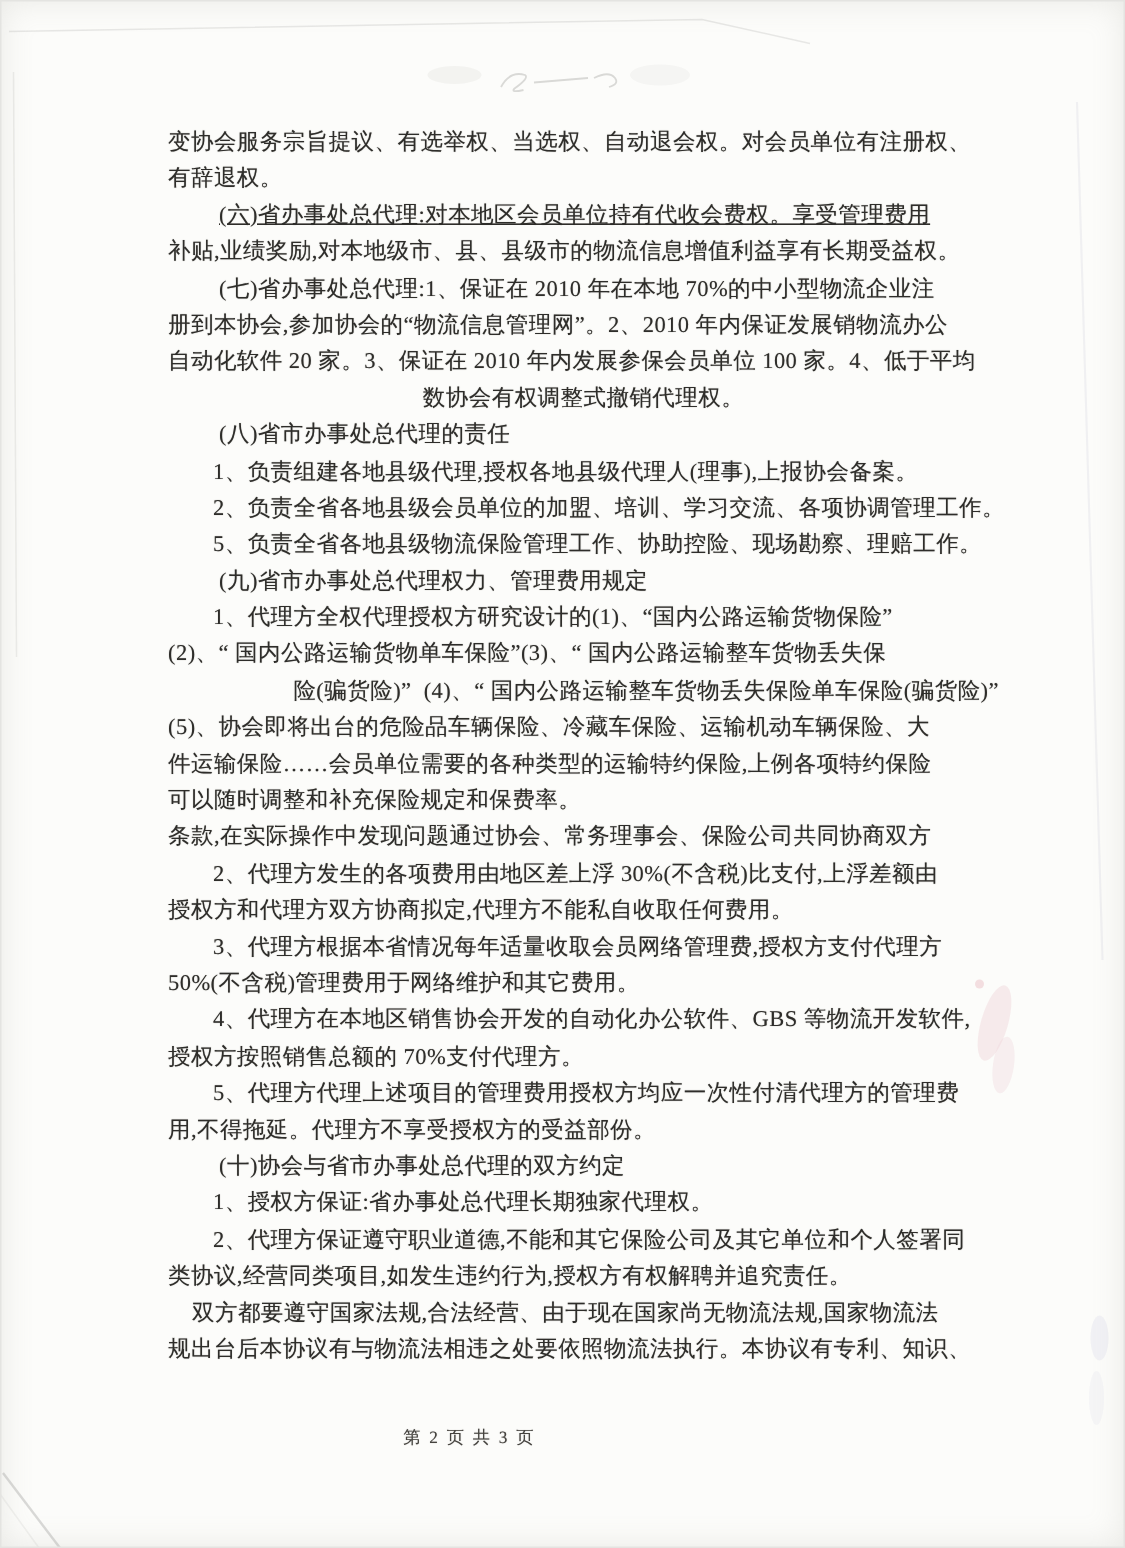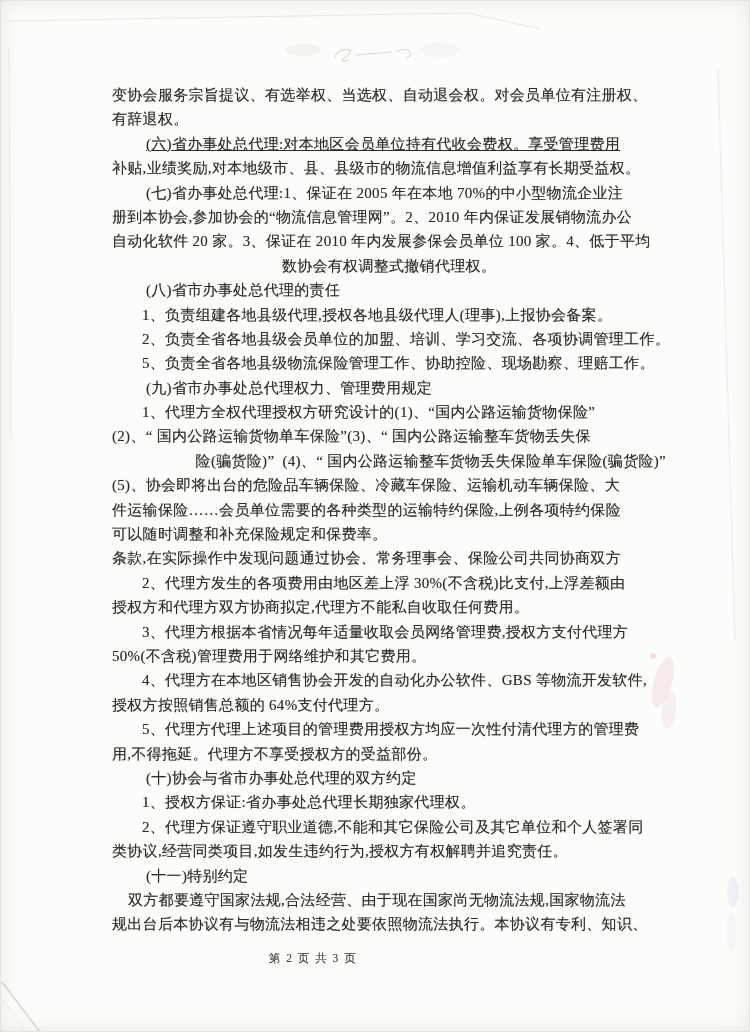--- a/index.html
+++ b/index.html
@@ -58,46 +58,45 @@
     <ellipse cx="663" cy="682" rx="9" ry="26" opacity="0.45" transform="rotate(16 663 682)" fill="#efd5da"></ellipse>
     <ellipse cx="669" cy="710" rx="7" ry="19" opacity="0.35" transform="rotate(8 669 710)" fill="#efd5da"></ellipse>
   </g>
 </svg>
 
 <div class="doc-body">
     <div class="line" style="padding-left: 0px;">变协会服务宗旨提议、有选举权、当选权、自动退会权。对会员单位有注册权、</div>
     <div class="line" style="padding-left: 0px;">有辞退权。</div>
     <div class="line" style="padding-left: 34px; text-decoration: underline;">(六)省办事处总代理:对本地区会员单位持有代收会费权。享受管理费用</div>
     <div class="line" style="padding-left: 0px;">补贴,业绩奖励,对本地级市、县、县级市的物流信息增值利益享有长期受益权。</div>
-    <div class="line" style="padding-left: 34px;">(七)省办事处总代理:1、保证在 2005 年在本地 70%的中小型物流企业注</div>
+    <div class="line" style="padding-left: 34px;">(七)省办事处总代理:1、保证在 2010 年在本地 70%的中小型物流企业注</div>
     <div class="line" style="padding-left: 0px;">册到本协会,参加协会的“物流信息管理网”。2、2010 年内保证发展销物流办公</div>
     <div class="line" style="padding-left: 0px;">自动化软件 20 家。3、保证在 2010 年内发展参保会员单位 100 家。4、低于平均</div>
     <div class="line" style="padding-left: 0px; text-align: center;">数协会有权调整式撤销代理权。</div>
     <div class="line" style="padding-left: 34px;">(八)省市办事处总代理的责任</div>
     <div class="line" style="padding-left: 30px;">1、负责组建各地县级代理,授权各地县级代理人(理事),上报协会备案。</div>
     <div class="line" style="padding-left: 30px;">2、负责全省各地县级会员单位的加盟、培训、学习交流、各项协调管理工作。</div>
     <div class="line" style="padding-left: 30px;">5、负责全省各地县级物流保险管理工作、协助控险、现场勘察、理赔工作。</div>
     <div class="line" style="padding-left: 34px;">(九)省市办事处总代理权力、管理费用规定</div>
     <div class="line" style="padding-left: 30px;">1、代理方全权代理授权方研究设计的(1)、“国内公路运输货物保险”</div>
     <div class="line" style="padding-left: 0px;">(2)、“ 国内公路运输货物单车保险”(3)、“ 国内公路运输整车货物丢失保</div>
     <div class="line" style="padding-left: 0px; text-align: right;">险(骗货险)”  (4)、“ 国内公路运输整车货物丢失保险单车保险(骗货险)”</div>
     <div class="line" style="padding-left: 0px;">(5)、协会即将出台的危险品车辆保险、冷藏车保险、运输机动车辆保险、大</div>
     <div class="line" style="padding-left: 0px;">件运输保险……会员单位需要的各种类型的运输特约保险,上例各项特约保险</div>
     <div class="line" style="padding-left: 0px;">可以随时调整和补充保险规定和保费率。</div>
     <div class="line" style="padding-left: 0px;">条款,在实际操作中发现问题通过协会、常务理事会、保险公司共同协商双方</div>
     <div class="line" style="padding-left: 30px;">2、代理方发生的各项费用由地区差上浮 30%(不含税)比支付,上浮差额由</div>
     <div class="line" style="padding-left: 0px;">授权方和代理方双方协商拟定,代理方不能私自收取任何费用。</div>
     <div class="line" style="padding-left: 30px;">3、代理方根据本省情况每年适量收取会员网络管理费,授权方支付代理方</div>
     <div class="line" style="padding-left: 0px;">50%(不含税)管理费用于网络维护和其它费用。</div>
     <div class="line" style="padding-left: 30px;">4、代理方在本地区销售协会开发的自动化办公软件、GBS 等物流开发软件,</div>
-    <div class="line" style="padding-left: 0px;">授权方按照销售总额的 64%支付代理方。</div>
+    <div class="line" style="padding-left: 0px;">授权方按照销售总额的 70%支付代理方。</div>
     <div class="line" style="padding-left: 30px;">5、代理方代理上述项目的管理费用授权方均应一次性付清代理方的管理费</div>
     <div class="line" style="padding-left: 0px;">用,不得拖延。代理方不享受授权方的受益部份。</div>
     <div class="line" style="padding-left: 34px;">(十)协会与省市办事处总代理的双方约定</div>
     <div class="line" style="padding-left: 30px;">1、授权方保证:省办事处总代理长期独家代理权。</div>
     <div class="line" style="padding-left: 30px;">2、代理方保证遵守职业道德,不能和其它保险公司及其它单位和个人签署同</div>
     <div class="line" style="padding-left: 0px;">类协议,经营同类项目,如发生违约行为,授权方有权解聘并追究责任。</div>
-    <div class="line" style="padding-left: 34px;">(十一)特别约定</div>
     <div class="line" style="padding-left: 16px;">双方都要遵守国家法规,合法经营、由于现在国家尚无物流法规,国家物流法</div>
     <div class="line" style="padding-left: 0px;">规出台后本协议有与物流法相违之处要依照物流法执行。本协议有专利、知识、</div>
   </div>
 
 <div class="footer">第 2 页 共 3 页</div>
 
 </body></html>

